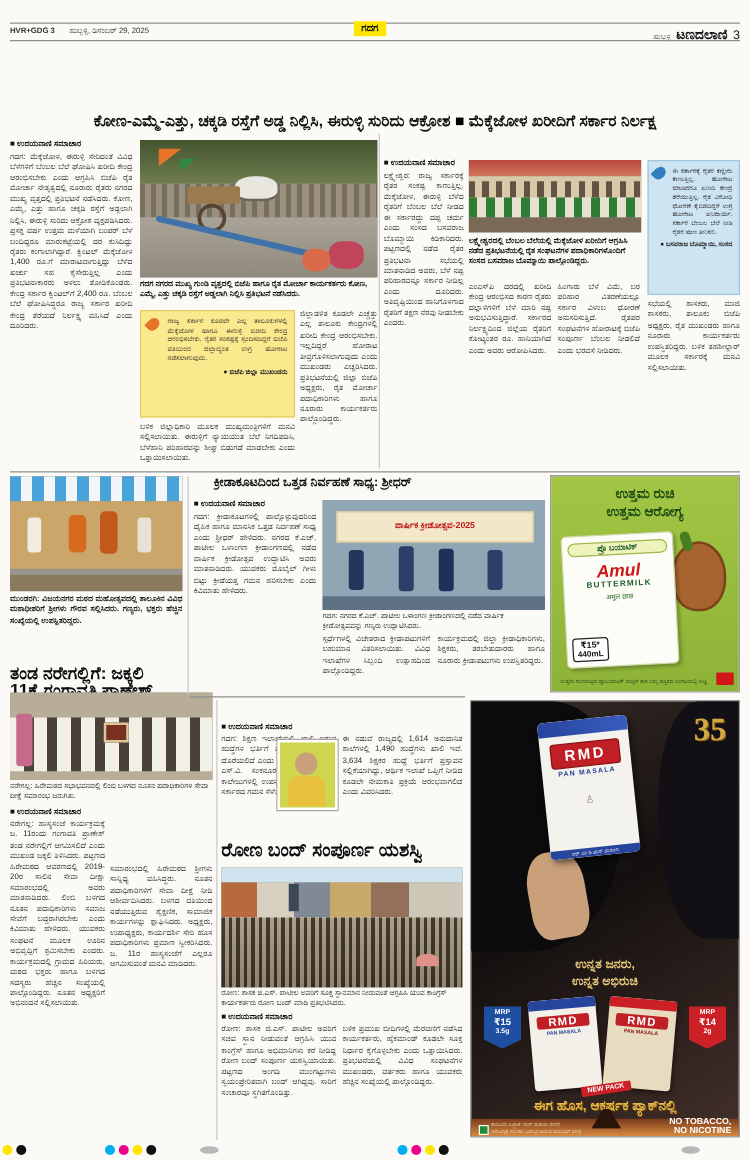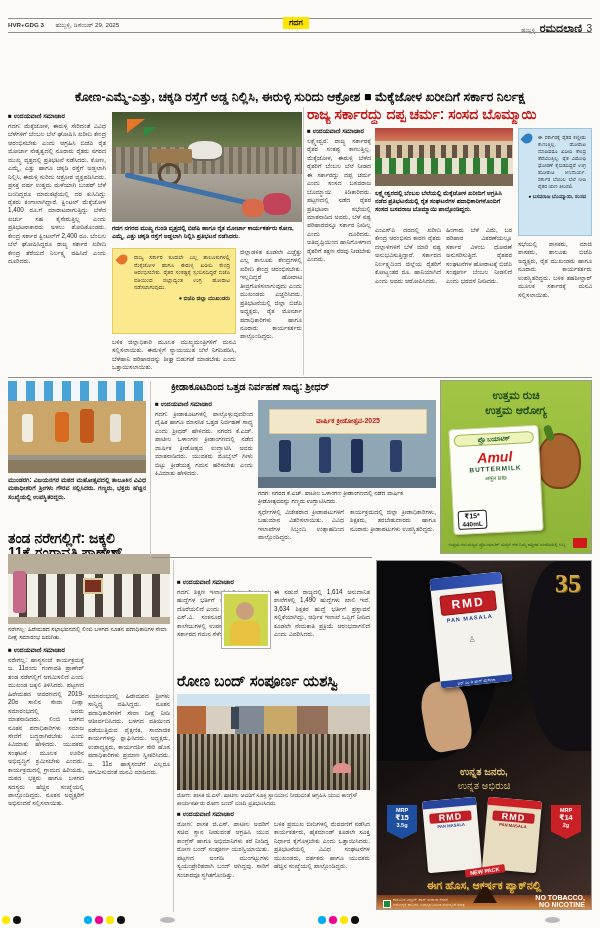--- a/index.html
+++ b/index.html
@@ -26,21 +26,21 @@
 
   <div class="rule" style="left:8px;top:18px;width:584px;height:1px;"></div>
   <div class="abs" style="left:8px;top:21px;font-size:6.2px;color:#333;">
     <span style="font-weight:bold;">HVR+GDG 3</span>
     <span style="display:inline-block;width:8px;"></span>
     <span>ಹುಬ್ಬಳ್ಳಿ, ಡಿಸೆಂಬರ್ 29, 2025</span>
   </div>
   <div class="abs" style="left:283px;top:17px;background:#ffe600;padding:1px 6px;font-size:8px;font-weight:bold;color:#111;">ಗದಗ</div>
   <div class="abs" style="right:8px;top:18px;text-align:right;">
     <span style="font-size:5.8px;color:#444;">ಹುಬ್ಬಳ್ಳಿ</span>
-    <span style="font-size:11px;font-weight:bold;color:#111;">ರಮದಲಾಣಿ</span>
+    <span style="font-size:11px;font-weight:bold;color:#111;">ಟಣದಲಾಣಿ</span>
     <span style="font-size:10px;color:#222;">3</span>
   </div>
   <div class="rule" style="left:8px;top:32px;width:584px;height:1px;"></div>
 
   <div class="abs" style="left:8px;top:90px;width:584px;height:18px;text-align:center;font-size:12.5px;font-weight:bold;color:#0e0e0e;white-space:nowrap;overflow:hidden;">
     <span>ಕೋಣ-ಎಮ್ಮೆ-ಎತ್ತು, ಚಕ್ಕಡಿ ರಸ್ತೆಗೆ ಅಡ್ಡ ನಿಲ್ಲಿಸಿ, ಈರುಳ್ಳಿ ಸುರಿದು ಆಕ್ರೋಶ</span>
     <span style="color:#000;">■</span>
     <span>ಮೆಕ್ಕೆಜೋಳ ಖರೀದಿಗೆ ಸರ್ಕಾರ ನಿರ್ಲಕ್ಷ</span>
   </div>
 
@@ -65,21 +65,20 @@
   <div class="qbox" style="left:112px;top:248px;width:124px;height:86px;background:#fbe98e;border:1px solid #e3cc5e;">
     <div class="abs" style="left:5px;top:5px;width:9px;height:11px;background:#e8742a;border-radius:50% 50% 50% 0;transform:rotate(45deg);"></div>
     <div class="qtxt" style="margin-left:16px;">ರಾಜ್ಯ ಸರ್ಕಾರ ಕೂಡಲೇ ಎಲ್ಲ ತಾಲೂಕುಗಳಲ್ಲಿ ಮೆಕ್ಕೆಜೋಳ ಹಾಗೂ ಈರುಳ್ಳಿ ಖರೀದಿ ಕೇಂದ್ರ ಆರಂಭಿಸಬೇಕು. ರೈತರ ಸಂಕಷ್ಟಕ್ಕೆ ಸ್ಪಂದಿಸದಿದ್ದರೆ ಬಿಜೆಪಿ ವತಿಯಿಂದ ಜಿಲ್ಲಾದ್ಯಂತ ಉಗ್ರ ಹೋರಾಟ ನಡೆಸಲಾಗುವುದು.</div>
     <div class="qattr">● ಬಿಜೆಪಿ ಜಿಲ್ಲಾ ಮುಖಂಡರು</div>
   </div>
   <div class="abs txt" style="left:240px;top:248px;width:62px;height:126px;">ಜಿಲ್ಲಾಡಳಿತ ಕೂಡಲೇ ಎಚ್ಚೆತ್ತು ಎಲ್ಲ ತಾಲೂಕು ಕೇಂದ್ರಗಳಲ್ಲಿ ಖರೀದಿ ಕೇಂದ್ರ ಆರಂಭಿಸಬೇಕು. ಇಲ್ಲದಿದ್ದರೆ ಹೋರಾಟ ತೀವ್ರಗೊಳಿಸಲಾಗುವುದು ಎಂದು ಮುಖಂಡರು ಎಚ್ಚರಿಸಿದರು. ಪ್ರತಿಭಟನೆಯಲ್ಲಿ ಜಿಲ್ಲಾ ಬಿಜೆಪಿ ಅಧ್ಯಕ್ಷರು, ರೈತ ಮೋರ್ಚಾ ಪದಾಧಿಕಾರಿಗಳು ಹಾಗೂ ನೂರಾರು ಕಾರ್ಯಕರ್ತರು ಪಾಲ್ಗೊಂಡಿದ್ದರು.</div>
   <div class="abs txt" style="left:112px;top:338px;width:124px;height:36px;">ಬಳಿಕ ಜಿಲ್ಲಾಧಿಕಾರಿ ಮೂಲಕ ಮುಖ್ಯಮಂತ್ರಿಗಳಿಗೆ ಮನವಿ ಸಲ್ಲಿಸಲಾಯಿತು. ಈರುಳ್ಳಿಗೆ ನ್ಯಾಯಯುತ ಬೆಲೆ ನಿಗದಿಪಡಿಸಿ, ಬೆಳೆಹಾನಿ ಪರಿಹಾರವನ್ನು ಶೀಘ್ರ ಬಿಡುಗಡೆ ಮಾಡಬೇಕು ಎಂದು ಒತ್ತಾಯಿಸಲಾಯಿತು.</div>
 
   <div class="rule" style="left:303px;top:107px;width:1px;height:268px;background:#c9c9c9;"></div>
 
-  <div class="abs hl" style="left:307px;top:106px;width:285px;height:18px;font-size:14px;color:#c21212;white-space:nowrap;">ರಾಜ್ಯ ಸರ್ಕಾರದ್ದು ದಪ್ಪ ಚರ್ಮ: ಸಂಸದ ಬೊಮ್ಮಾಯಿ</div>
   <div class="abs byl" style="left:307px;top:127px;width:80px;">■ ಉದಯವಾಣಿ ಸಮಾಚಾರ</div>
   <div class="abs txt" style="left:307px;top:137px;width:64px;height:238px;">ಲಕ್ಷ್ಮೇಶ್ವರ: ರಾಜ್ಯ ಸರ್ಕಾರಕ್ಕೆ ರೈತರ ಸಂಕಷ್ಟ ಕಾಣುತ್ತಿಲ್ಲ. ಮೆಕ್ಕೆಜೋಳ, ಈರುಳ್ಳಿ ಬೆಳೆದ ರೈತರಿಗೆ ಬೆಂಬಲ ಬೆಲೆ ನೀಡದ ಈ ಸರ್ಕಾರದ್ದು ದಪ್ಪ ಚರ್ಮ ಎಂದು ಸಂಸದ ಬಸವರಾಜ ಬೊಮ್ಮಾಯಿ ಕಿಡಿಕಾರಿದರು. ಪಟ್ಟಣದಲ್ಲಿ ನಡೆದ ರೈತರ ಪ್ರತಿಭಟನಾ ಸಭೆಯಲ್ಲಿ ಮಾತನಾಡಿದ ಅವರು, ಬೆಳೆ ನಷ್ಟ ಪರಿಹಾರವನ್ನೂ ಸರ್ಕಾರ ನೀಡಿಲ್ಲ ಎಂದು ದೂರಿದರು. ಅತಿವೃಷ್ಟಿಯಿಂದ ಹಾನಿಗೊಳಗಾದ ರೈತರಿಗೆ ತಕ್ಷಣ ನೆರವು ನೀಡಬೇಕು ಎಂದರು.</div>
 
   <div class="ph" style="left:375px;top:128px;width:138px;height:58px;">
     <div class="abs" style="left:0;top:0;width:100%;height:22%;background:linear-gradient(#b8453f,#d07a5a);"></div>
     <div class="abs" style="left:0;top:22%;width:100%;height:50%;background:#d9c9a8;"></div>
     <div class="abs" style="left:0;top:30%;width:100%;height:22%;background:repeating-linear-gradient(90deg,#3d2b20 0 5px,transparent 5px 11px);opacity:.75;"></div>
     <div class="abs" style="left:0;top:52%;width:100%;height:28%;background:repeating-linear-gradient(90deg,#2e7d32 0 7px,#e8e2d0 7px 14px);"></div>
     <div class="abs" style="left:0;bottom:0;width:100%;height:20%;background:#7a6a55;"></div>
   </div>
@@ -195,21 +194,21 @@
 
     <div class="abs" style="left:58px;top:14px;width:72px;height:110px;background:#f4f2ec;border-radius:4px;transform:rotate(-6deg);box-shadow:2px 3px 5px rgba(0,0,0,.5);overflow:hidden;">
       <div style="height:12px;background:linear-gradient(90deg,#27459c,#3a5cc0);"></div>
       <div style="margin:6px 8px 0 8px;background:#c01f25;border:1px solid #8a1216;border-radius:3px;text-align:center;color:#fff;font-size:12px;font-weight:bold;letter-spacing:2px;padding:2px 0;">RMD</div>
       <div style="text-align:center;font-size:5.5px;font-weight:bold;color:#27459c;margin-top:2px;letter-spacing:1px;">PAN MASALA</div>
       <div style="margin-top:14px;text-align:center;font-size:8px;color:#8a7f6a;">♙</div>
       <div style="position:absolute;left:0;bottom:0;width:100%;background:#27459c;color:#fff;font-size:4.2px;text-align:center;padding:1px 0;">ಆರ್ ಎಂ ಡಿ ಪಾನ್ ಮಸಾಲಾ</div>
     </div>
 
     <div class="abs" style="left:0;top:205px;width:100%;text-align:center;font-size:10px;font-weight:bold;color:#e8c87a;">ಉನ್ನತ ಜನರು,</div>
-    <div class="abs" style="left:0;top:219px;width:100%;text-align:center;font-size:10px;font-weight:normal;color:#e8c87a;">ಉನ್ನತ ಅಭಿರುಚಿ</div>
+    <div class="abs" style="left:0;top:219px;width:100%;text-align:center;font-size:10px;font-weight:bold;color:#e8c87a;">ಉನ್ನತ ಅಭಿರುಚಿ</div>
 
     <div class="abs" style="left:10px;top:244px;width:30px;height:34px;background:#1f4fa0;color:#fff;text-align:center;clip-path:polygon(0 0,100% 0,100% 78%,50% 100%,0 78%);">
       <div style="font-size:5.5px;font-weight:bold;margin-top:2px;">MRP</div>
       <div style="font-size:7.5px;font-weight:bold;">₹15</div>
       <div style="font-size:5.5px;font-weight:bold;">3.5g</div>
     </div>
     <div class="abs" style="right:10px;top:244px;width:30px;height:34px;background:#cc2027;color:#fff;text-align:center;clip-path:polygon(0 0,100% 0,100% 78%,50% 100%,0 78%);">
       <div style="font-size:5.5px;font-weight:bold;margin-top:2px;">MRP</div>
       <div style="font-size:7.5px;font-weight:bold;">₹14</div>
       <div style="font-size:5.5px;font-weight:bold;">2g</div>

